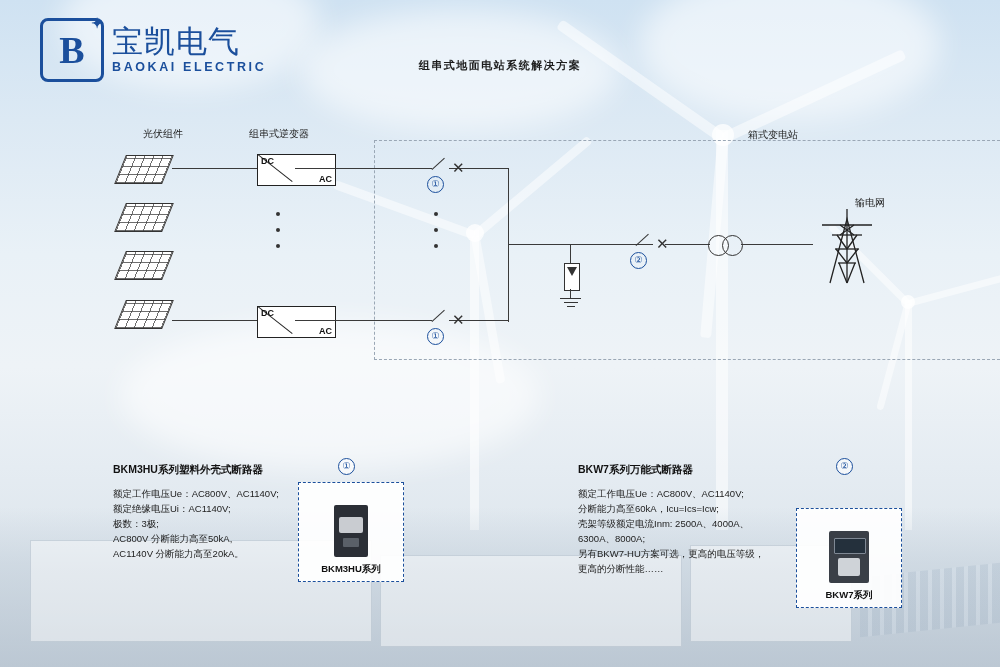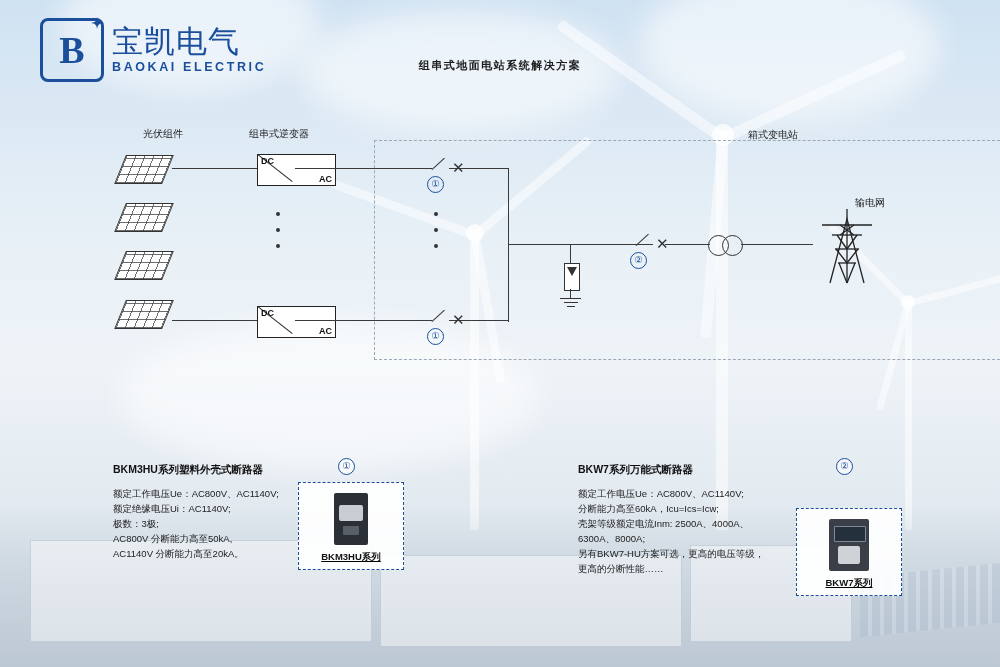--- a/index.html
+++ b/index.html
@@ -218,23 +218,22 @@
     font-size: 9.5px;
     color: #222;
     line-height: 15px;
     white-space: nowrap;
   }
   .prod-card {
     position: absolute;
     width: 92px;
     border: 1.3px dashed #1b4f9c;
     background: rgba(255,255,255,0.92);
-    padding: 4px 6px 5px;
+    padding: 16px 6px 5px;
     text-align: center;
-    text-decoration: underline;
   }
   .prod-card .img {
     height: 58px;
     display: flex;
     align-items: flex-end;
     justify-content: center;
   }
   .prod-card .cap {
     margin-top: 6px;
     font-size: 9.5px;

